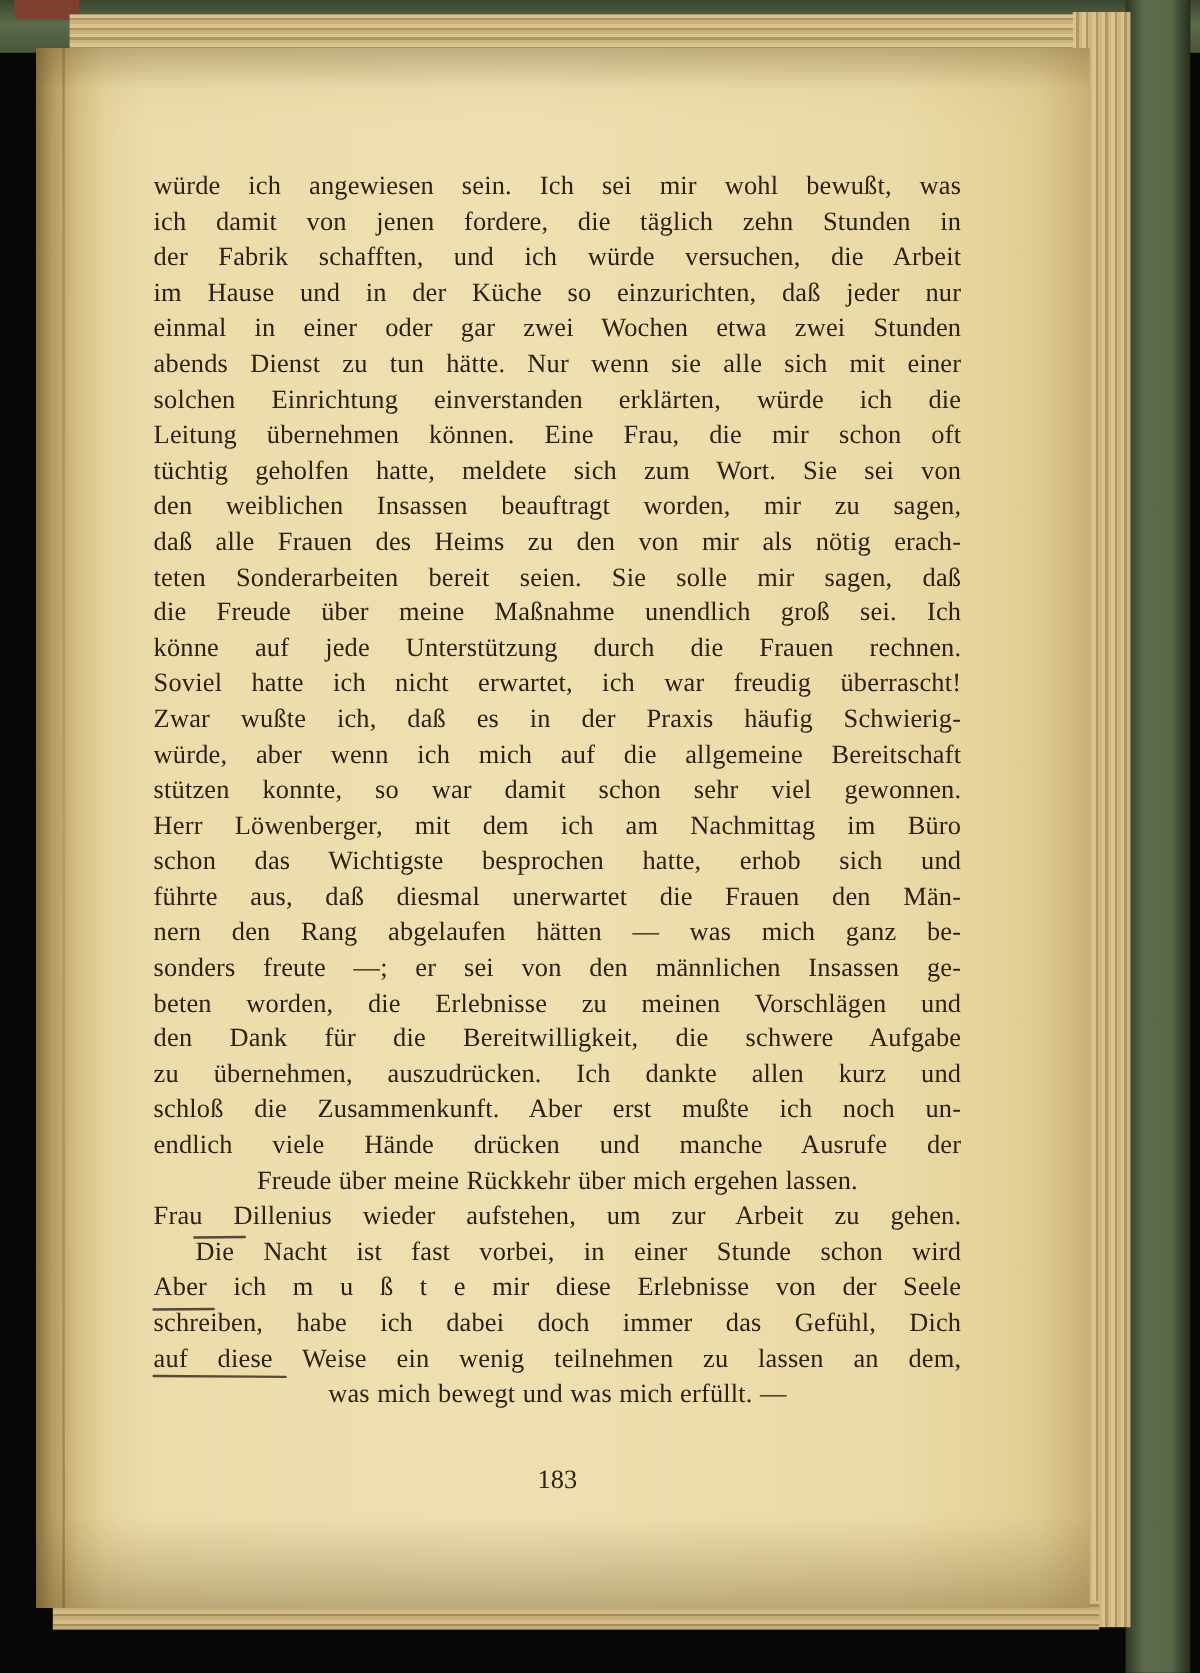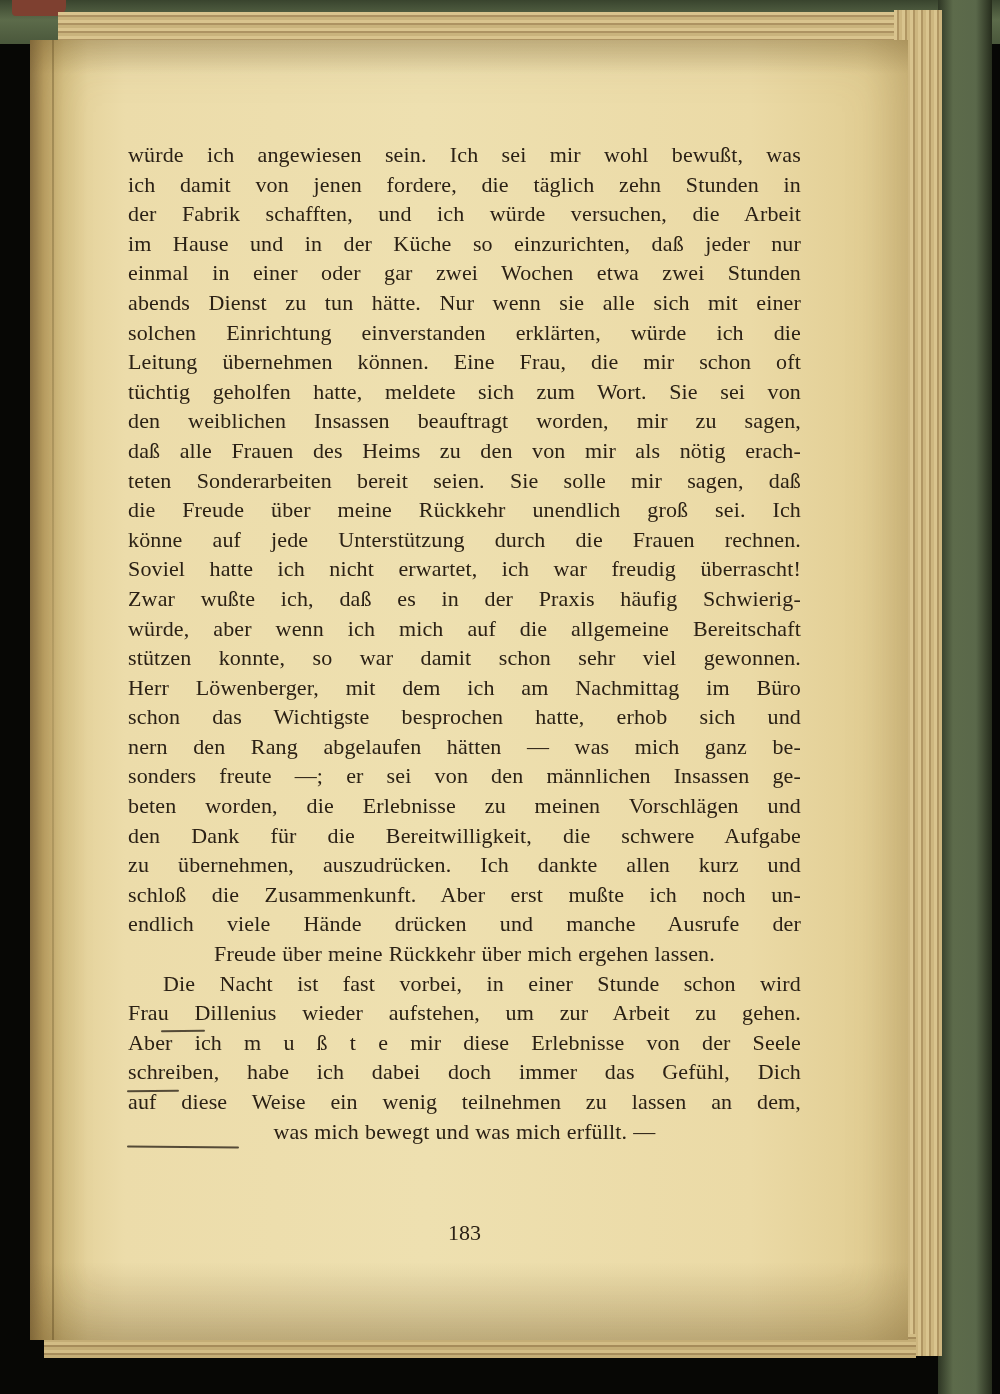--- a/index.html
+++ b/index.html
@@ -104,40 +104,41 @@
         <div class="line">der Fabrik schafften, und ich würde versuchen, die Arbeit</div>
         <div class="line">im Hause und in der Küche so einzurichten, daß jeder nur</div>
         <div class="line">einmal in einer oder gar zwei Wochen etwa zwei Stunden</div>
         <div class="line">abends Dienst zu tun hätte. Nur wenn sie alle sich mit einer</div>
         <div class="line">solchen Einrichtung einverstanden erklärten, würde ich die</div>
         <div class="line">Leitung übernehmen können. Eine Frau, die mir schon oft</div>
         <div class="line">tüchtig geholfen hatte, meldete sich zum Wort. Sie sei von</div>
         <div class="line">den weiblichen Insassen beauftragt worden, mir zu sagen,</div>
         <div class="line">daß alle Frauen des Heims zu den von mir als nötig erach-</div>
         <div class="line">teten Sonderarbeiten bereit seien. Sie solle mir sagen, daß</div>
-        <div class="line">die Freude über meine Rückkehr unendlich groß sei. Ich</div>
+        <div class="line">die Freude über meine Maßnahme unendlich groß sei. Ich</div>
         <div class="line">könne auf jede Unterstützung durch die Frauen rechnen.</div>
         <div class="line">Soviel hatte ich nicht erwartet, ich war freudig überrascht!</div>
         <div class="line">Zwar wußte ich, daß es in der Praxis häufig Schwierig-</div>
         <div class="line">würde, aber wenn ich mich auf die allgemeine Bereitschaft</div>
         <div class="line">stützen konnte, so war damit schon sehr viel gewonnen.</div>
         <div class="line">Herr Löwenberger, mit dem ich am Nachmittag im Büro</div>
         <div class="line">schon das Wichtigste besprochen hatte, erhob sich und</div>
+        <div class="line">führte aus, daß diesmal unerwartet die Frauen den Män-</div>
         <div class="line">nern den Rang abgelaufen hätten — was mich ganz be-</div>
         <div class="line">sonders freute —; er sei von den männlichen Insassen ge-</div>
         <div class="line">beten worden, die Erlebnisse zu meinen Vorschlägen und</div>
         <div class="line">den Dank für die Bereitwilligkeit, die schwere Aufgabe</div>
         <div class="line">zu übernehmen, auszudrücken. Ich dankte allen kurz und</div>
         <div class="line">schloß die Zusammenkunft. Aber erst mußte ich noch un-</div>
         <div class="line">endlich viele Hände drücken und manche Ausrufe der</div>
         <div class="line last">Freude über meine Rückkehr über mich ergehen lassen.</div>
       </div>
       <div class="para">
+        <div class="line">Frau Dillenius wieder aufstehen, um zur Arbeit zu gehen.</div>
         <div class="line indent">Die Nacht ist fast vorbei, in einer Stunde schon wird</div>
-        <div class="line">Frau Dillenius wieder aufstehen, um zur Arbeit zu gehen.</div>
         <div class="line">Aber ich m u ß t e mir diese Erlebnisse von der Seele</div>
         <div class="line">schreiben, habe ich dabei doch immer das Gefühl, Dich</div>
         <div class="line">auf diese Weise ein wenig teilnehmen zu lassen an dem,</div>
         <div class="line last">was mich bewegt und was mich erfüllt. —</div>
       </div>
     </div>
   <div class="page-number">183</div>
   <div class="pencil-mark mark-die"></div>
   <div class="pencil-mark mark-aber"></div>
   <div class="pencil-mark mark-schreiben"></div>

